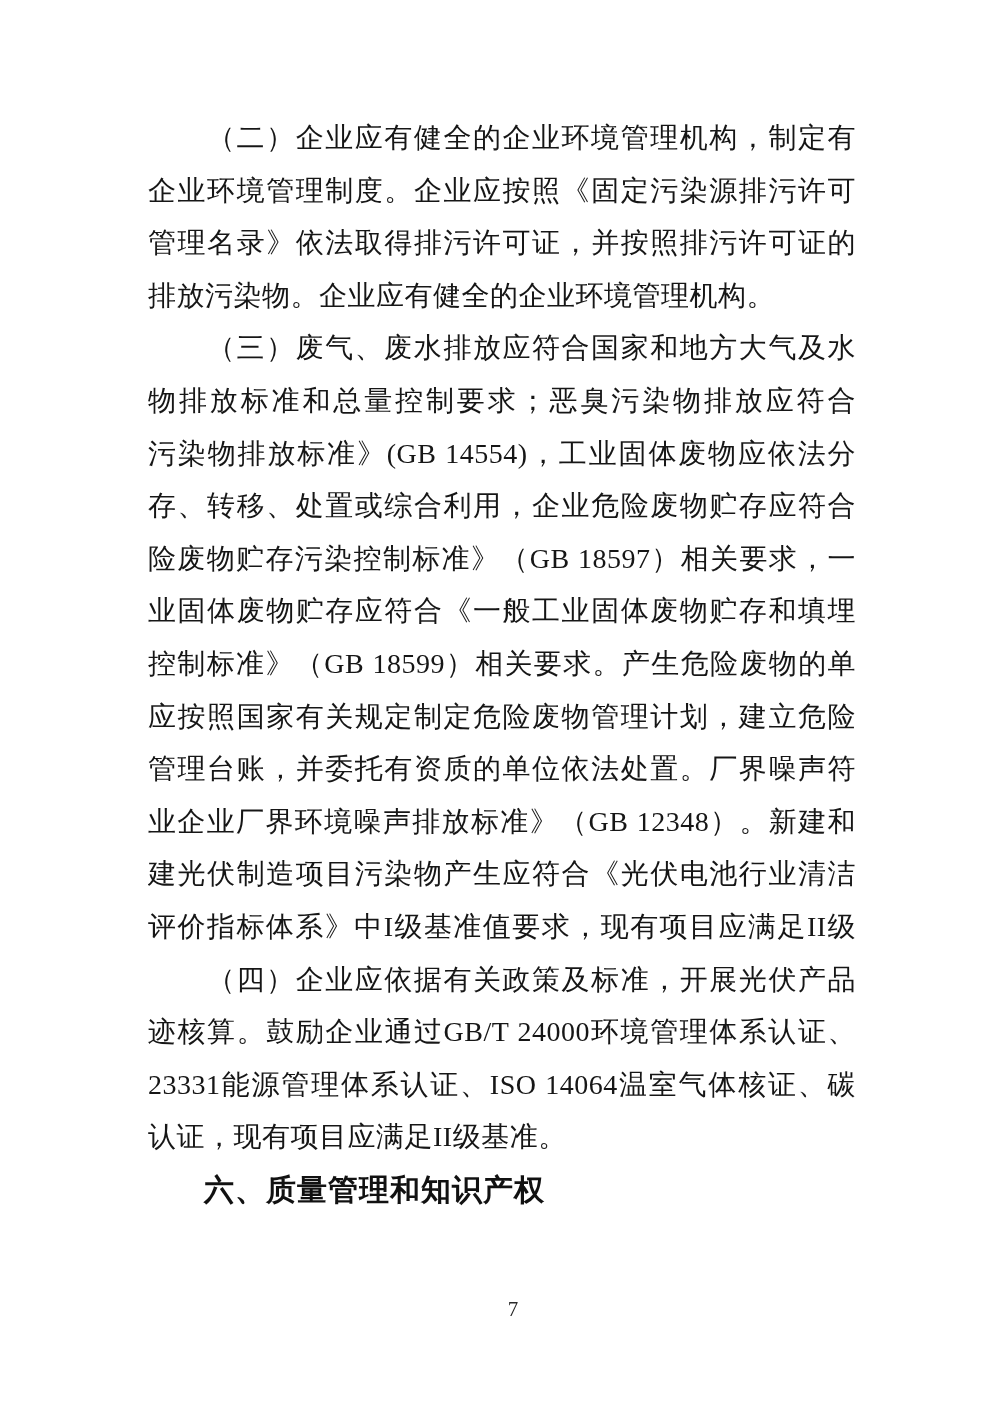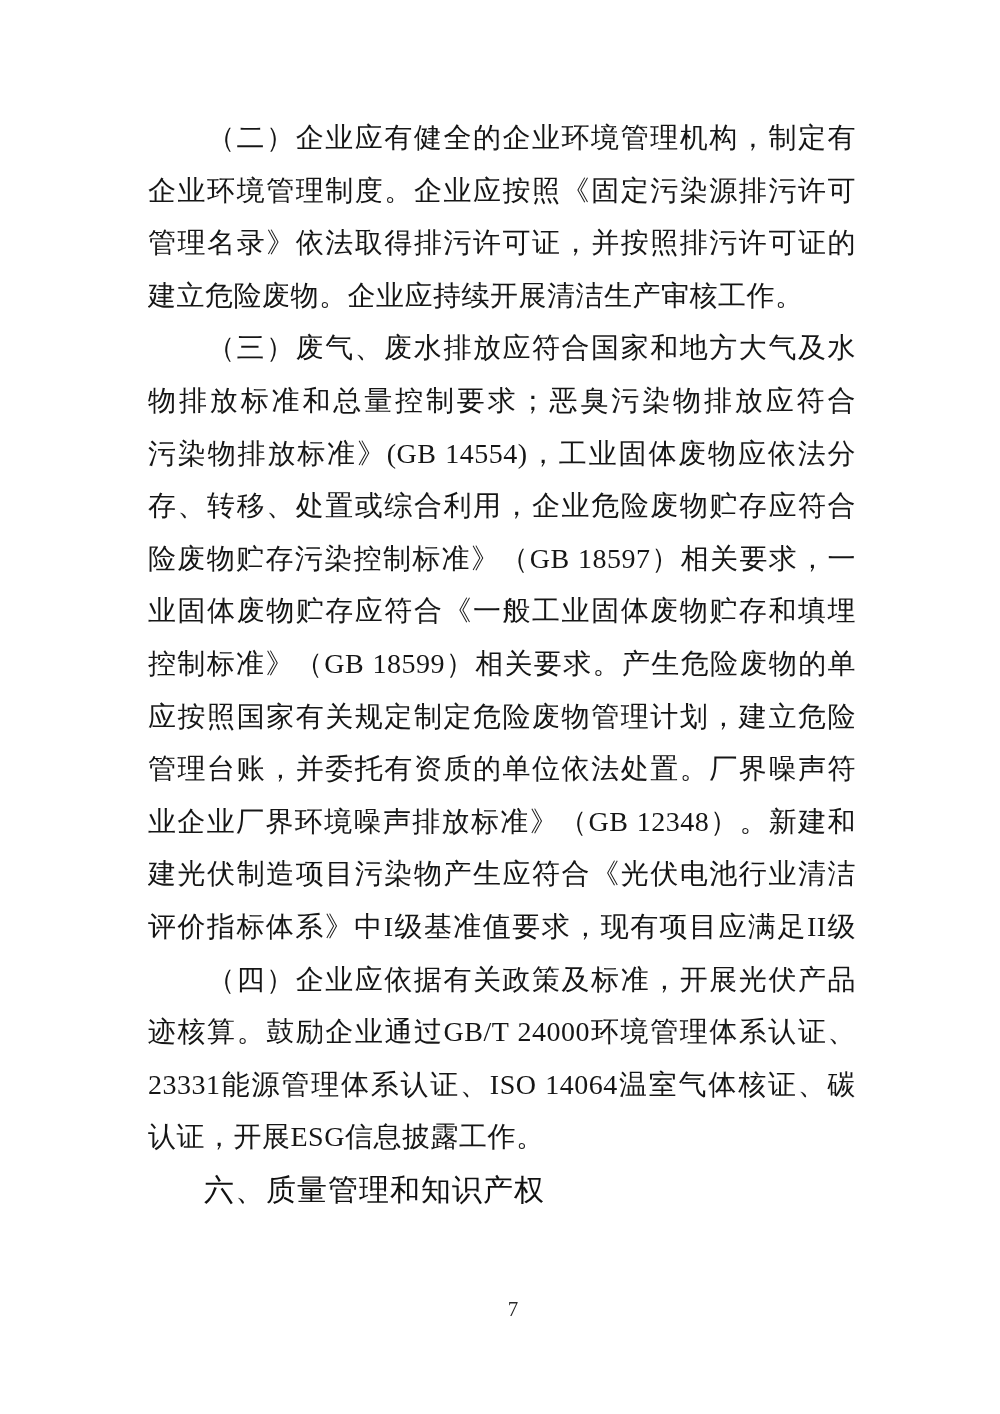--- a/index.html
+++ b/index.html
@@ -33,21 +33,21 @@
     text-justify: distribute;
     letter-spacing: 0.5px;
   }
   .line.indent { padding-left: 59px; }
   .line.last {
     text-align: left;
     text-align-last: left;
   }
   .heading {
     font-family: "Liberation Sans", "DejaVu Sans", sans-serif;
-    font-weight: normal;
+    font-weight: bold;
     font-size: 30px;
     height: 52.6px;
     line-height: 52.6px;
     padding-left: 56px;
     text-align: left;
     text-align-last: left;
     color: #111111;
     letter-spacing: 1px;
   }
   .page-number {
@@ -64,33 +64,33 @@
 </style>
 </head>
 <body>
 
 <div class="page">
   <div class="content">
 
     <div class="line indent">（二）企业应有健全的企业环境管理机构，制定有效的</div>
       <div class="line">企业环境管理制度。企业应按照《固定污染源排污许可分类</div>
       <div class="line">管理名录》依法取得排污许可证，并按照排污许可证的规定</div>
-      <div class="line last">建立危险废物。企业应持续开展清洁生产审核工作。</div>
+      <div class="line last">排放污染物。企业应有健全的企业环境管理机构。</div>
       <div class="line indent">（三）废气、废水排放应符合国家和地方大气及水污染</div>
       <div class="line">物排放标准和总量控制要求；恶臭污染物排放应符合《恶臭</div>
       <div class="line">污染物排放标准》(GB 14554)，工业固体废物应依法分类贮</div>
       <div class="line">存、转移、处置或综合利用，企业危险废物贮存应符合《危</div>
       <div class="line">险废物贮存污染控制标准》（GB 18597）相关要求，一般工</div>
       <div class="line">业固体废物贮存应符合《一般工业固体废物贮存和填埋污染</div>
       <div class="line">控制标准》（GB 18599）相关要求。产生危险废物的单位，</div>
       <div class="line">应按照国家有关规定制定危险废物管理计划，建立危险废物</div>
       <div class="line">管理台账，并委托有资质的单位依法处置。厂界噪声符合《工</div>
       <div class="line">业企业厂界环境噪声排放标准》（GB 12348）。新建和改扩</div>
       <div class="line">建光伏制造项目污染物产生应符合《光伏电池行业清洁生产</div>
       <div class="line">评价指标体系》中I级基准值要求，现有项目应满足II级基准</div>
       <div class="line indent">（四）企业应依据有关政策及标准，开展光伏产品碳足</div>
       <div class="line">迹核算。鼓励企业通过GB/T 24000环境管理体系认证、GB/T</div>
       <div class="line">23331能源管理体系认证、ISO 14064温室气体核证、碳足迹</div>
-      <div class="line last">认证，开展ESG信息披露工作。</div>
+      <div class="line last">认证，现有项目应满足II级基准。</div>
       <div class="heading">六、质量管理和知识产权</div>
   </div>
   <div class="page-number">7</div>
 </div>
 
 </body></html>

